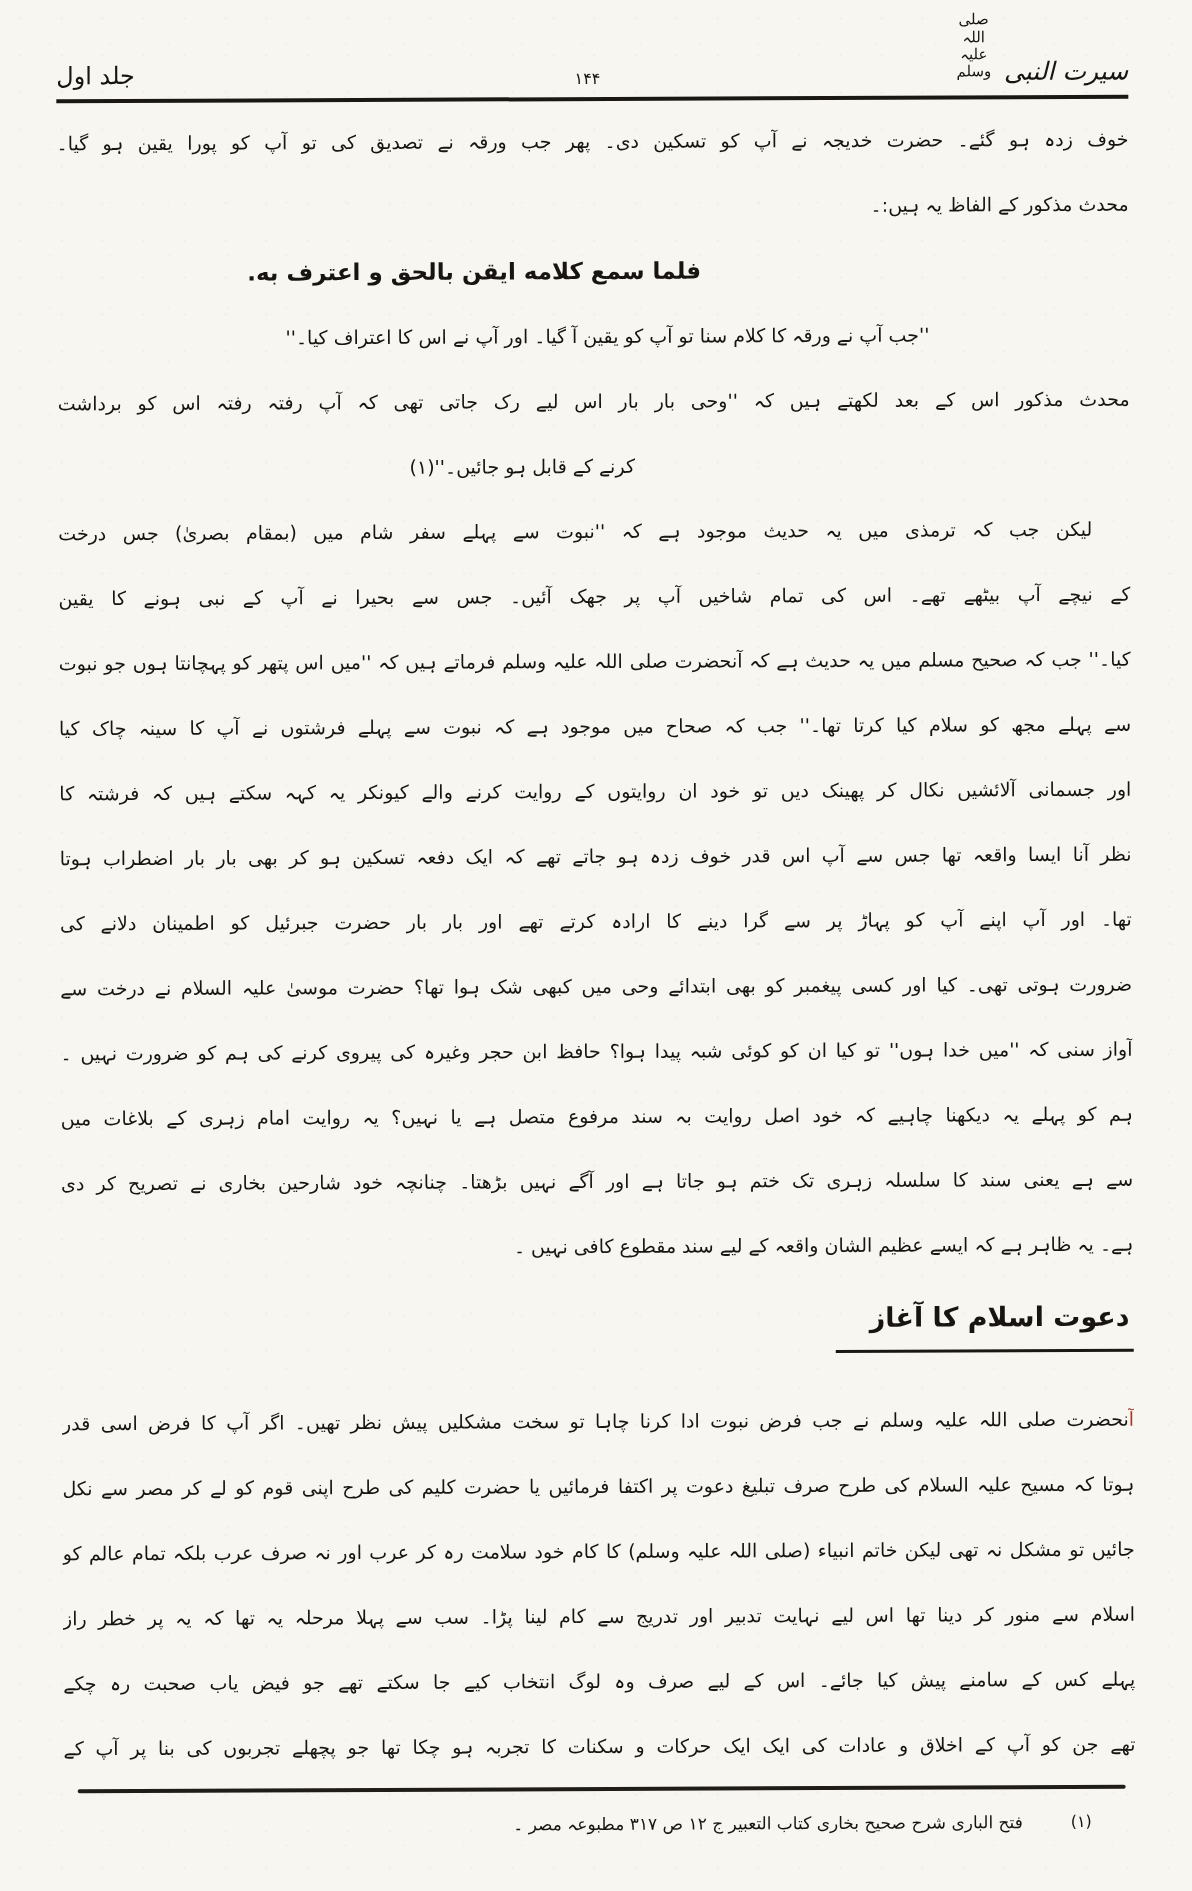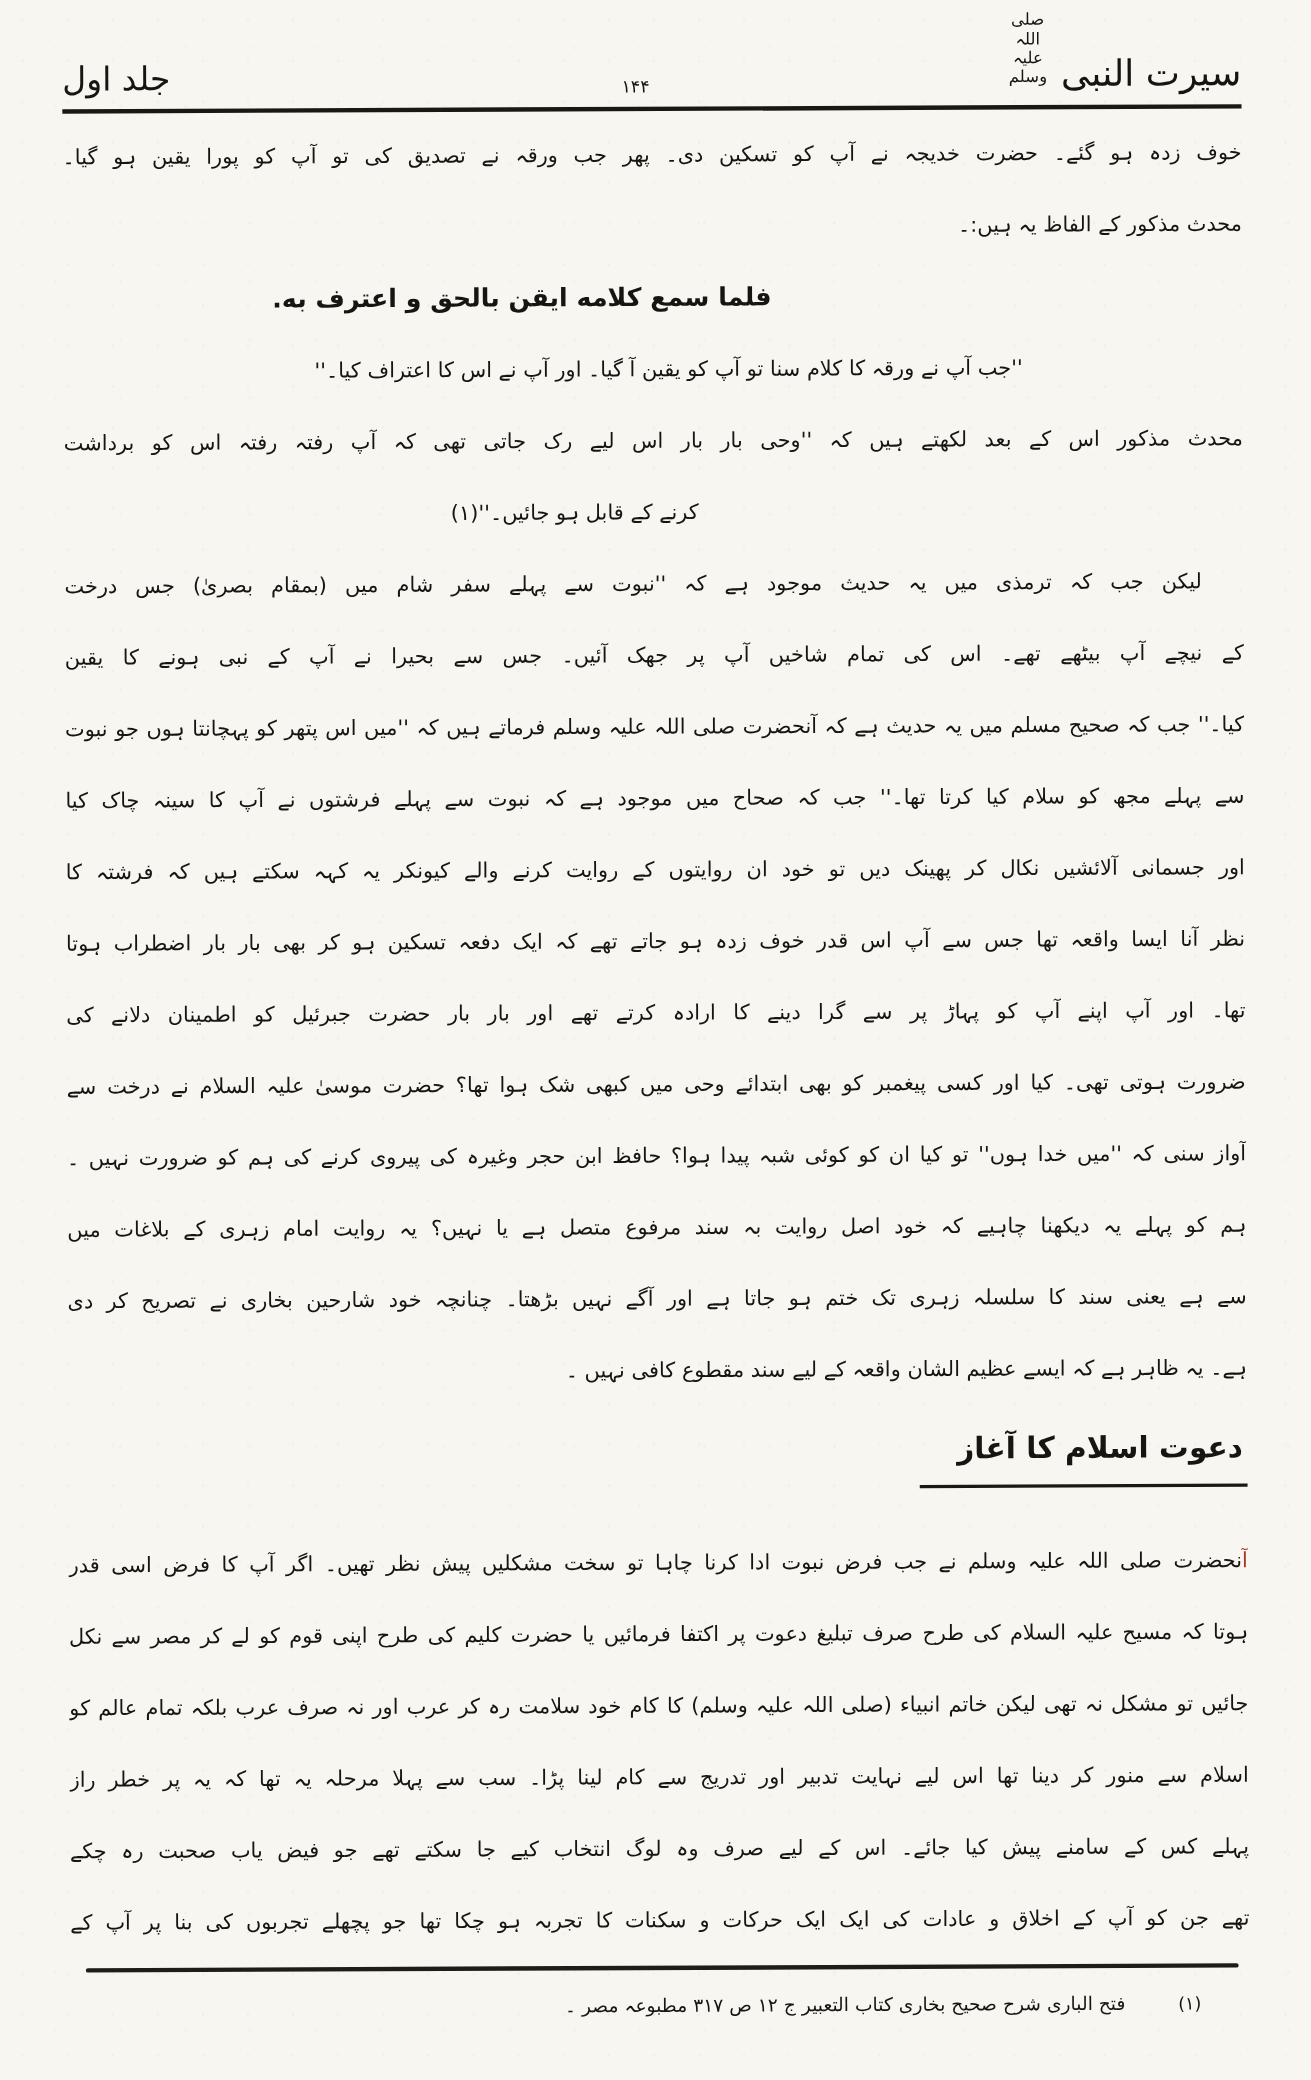--- a/index.html
+++ b/index.html
@@ -19,27 +19,27 @@
     position:relative; box-sizing:border-box;
     width:1192px; height:1891px;
     padding:30px 60px 0 60px;
     transform:rotate(-0.25deg);
   }
   
   .header {
     display:flex; align-items:flex-end; justify-content:space-between;
     border-bottom:4px solid #1b1814; padding-bottom:9px; height:58px;
   }
-  .book-title { font-size:33px; white-space:nowrap; }
+  .book-title { font-size:25px; white-space:nowrap;font-style:italic; }
   .honorific {
     display:inline-block; width:48px; font-size:15px; line-height:1.15;
     text-align:center; vertical-align:4px; margin-right:6px;
   }
   .page-number { font-size:16px; letter-spacing:3px; padding-left:90px; }
-  .volume { font-size:30px; white-space:nowrap;margin-top:23px; }
+  .volume { font-size:24px; white-space:nowrap;margin-top:23px; }
   
   .textbody { margin-top:8px; }
   .bodyline {
     height:65px; line-height:65px; font-size:19px;
     overflow:hidden; text-align:right;
   }
   .l-full { text-align:justify; text-align-last:justify; }
   .p-indent { padding-right:38px; }
   .quote-ar {
     font-weight:bold; font-size:23px; padding-right:428px; white-space:nowrap;

